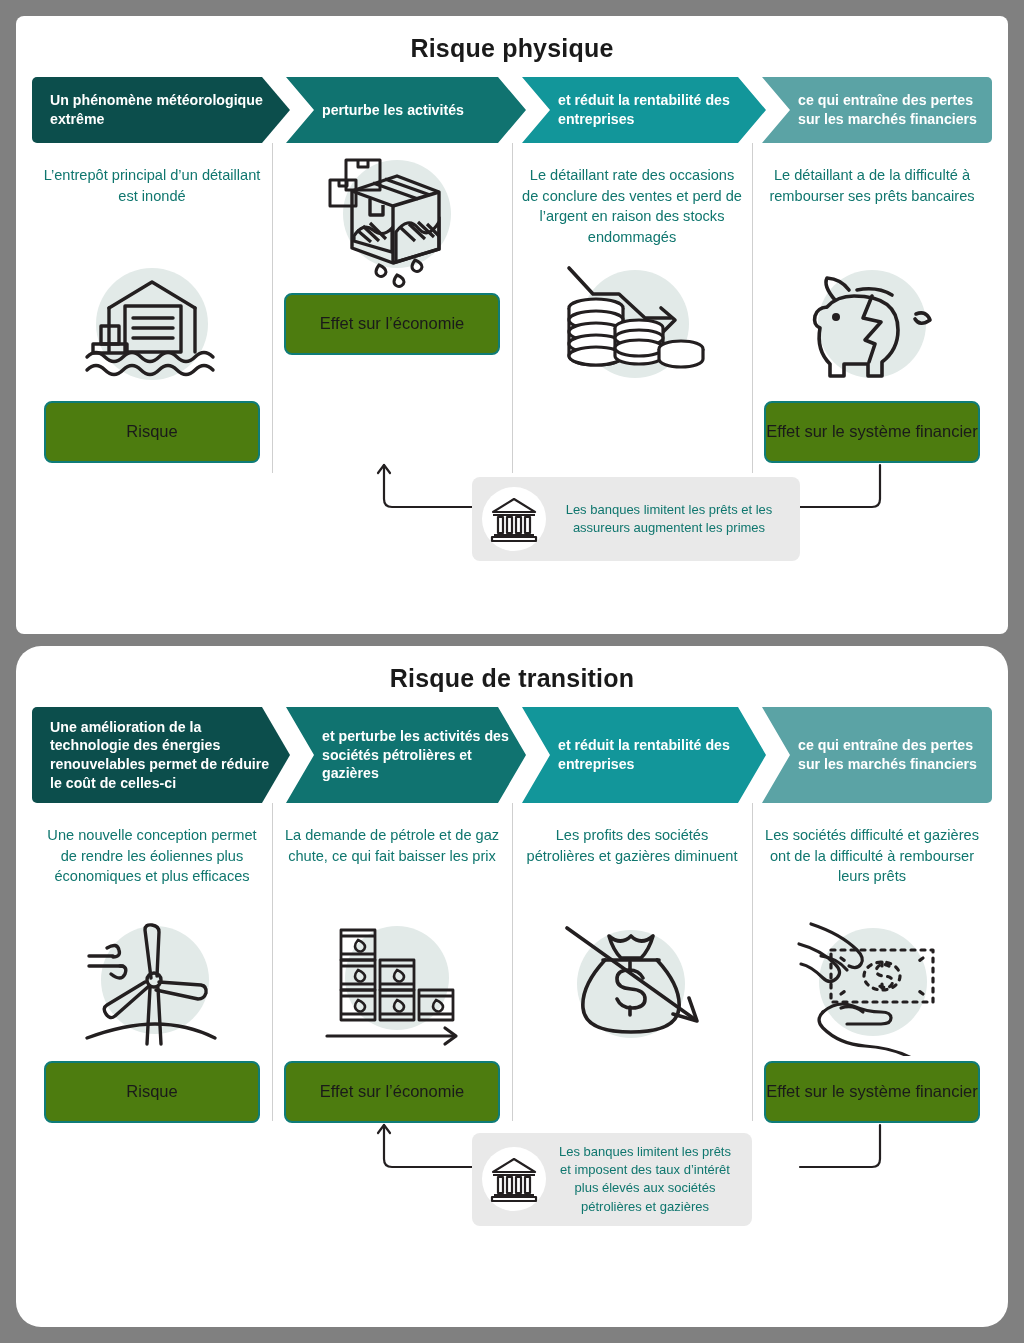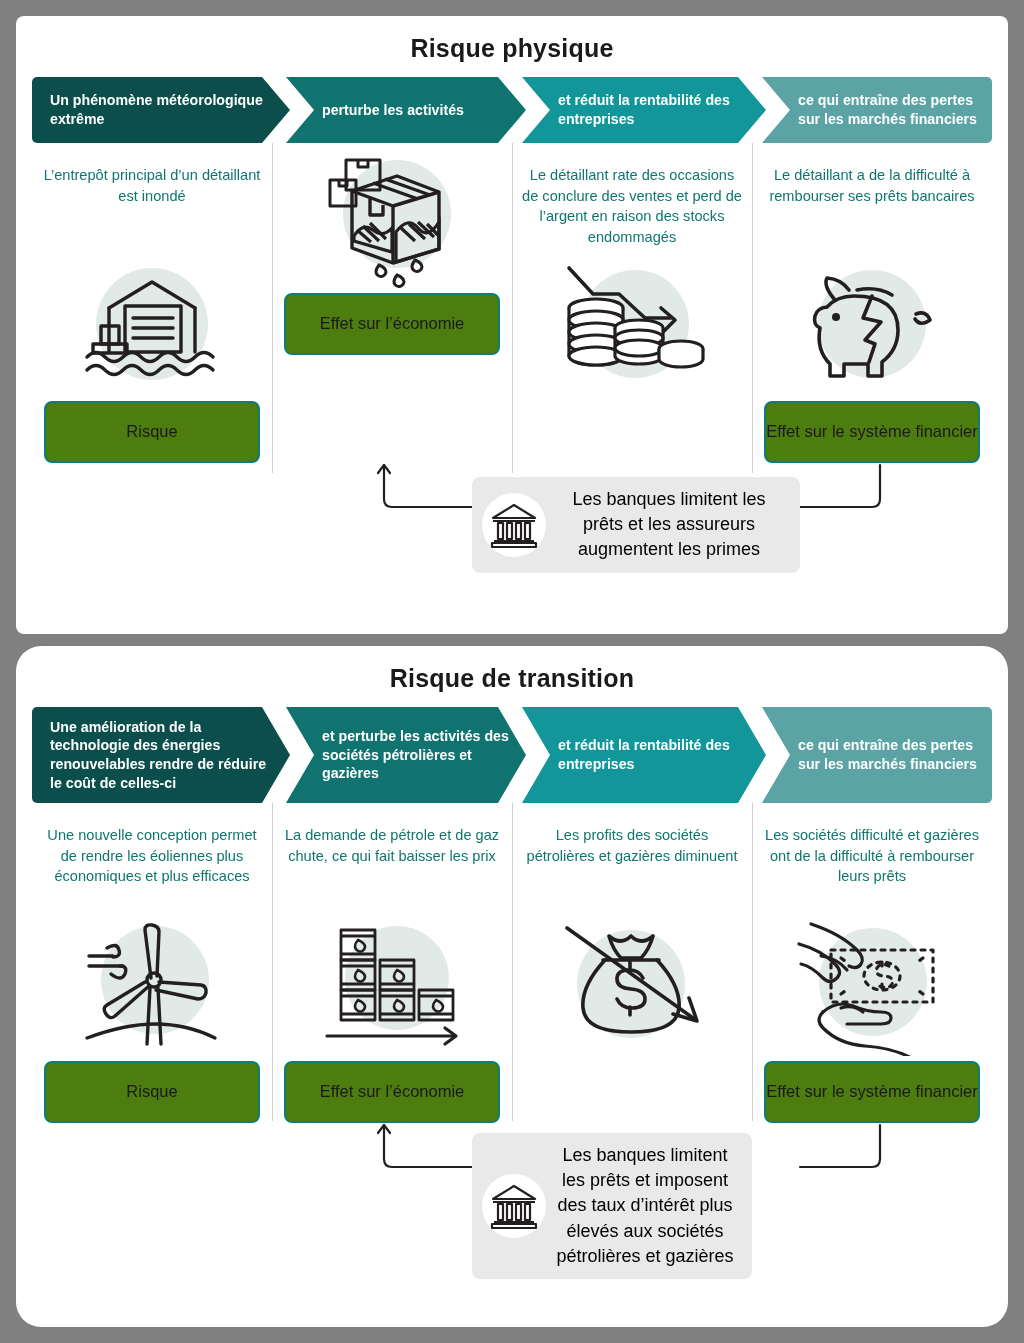--- a/index.html
+++ b/index.html
@@ -146,23 +146,23 @@
     position: absolute;
     background: #e9e9e9;
     border-radius: 8px;
     display: flex;
     align-items: center;
     gap: 8px;
     padding: 10px 16px 10px 10px;
   }
   .callout-text {
     text-align: center;
-    font-size: 18px;
+    font-size: 13px;
     line-height: 1.4;
-    color: #000000;
+    color: #0f766e;
     flex: 1;
   }
   .callout-icon {
     width: 64px; height: 64px;
     border-radius: 50%;
     background: #ffffff;
     display: flex;
     align-items: center;
     justify-content: center;
     flex: 0 0 64px;
@@ -342,21 +342,21 @@
 
   </section>
 
   <section class="panel panel-transition">
 
     <h1 class="panel-title">Risque de transition</h1>
 
     <div class="chev-strip" style="height:96px;">
       <div class="chev">
         <div class="chev-bg"></div>
-        <span class="chev-label">Une amélioration de la technologie des énergies renouvelables rendre de réduire le coût de celles-ci</span>
+        <span class="chev-label">Une amélioration de la technologie des énergies renouvelables permet de réduire le coût de celles-ci</span>
       </div>
       <div class="chev">
         <div class="chev-bg"></div>
         <span class="chev-label">et perturbe les activités des sociétés pétrolières et gazières</span>
       </div>
       <div class="chev">
         <div class="chev-bg"></div>
         <span class="chev-label">et réduit la rentabilité des entreprises</span>
       </div>
       <div class="chev">

